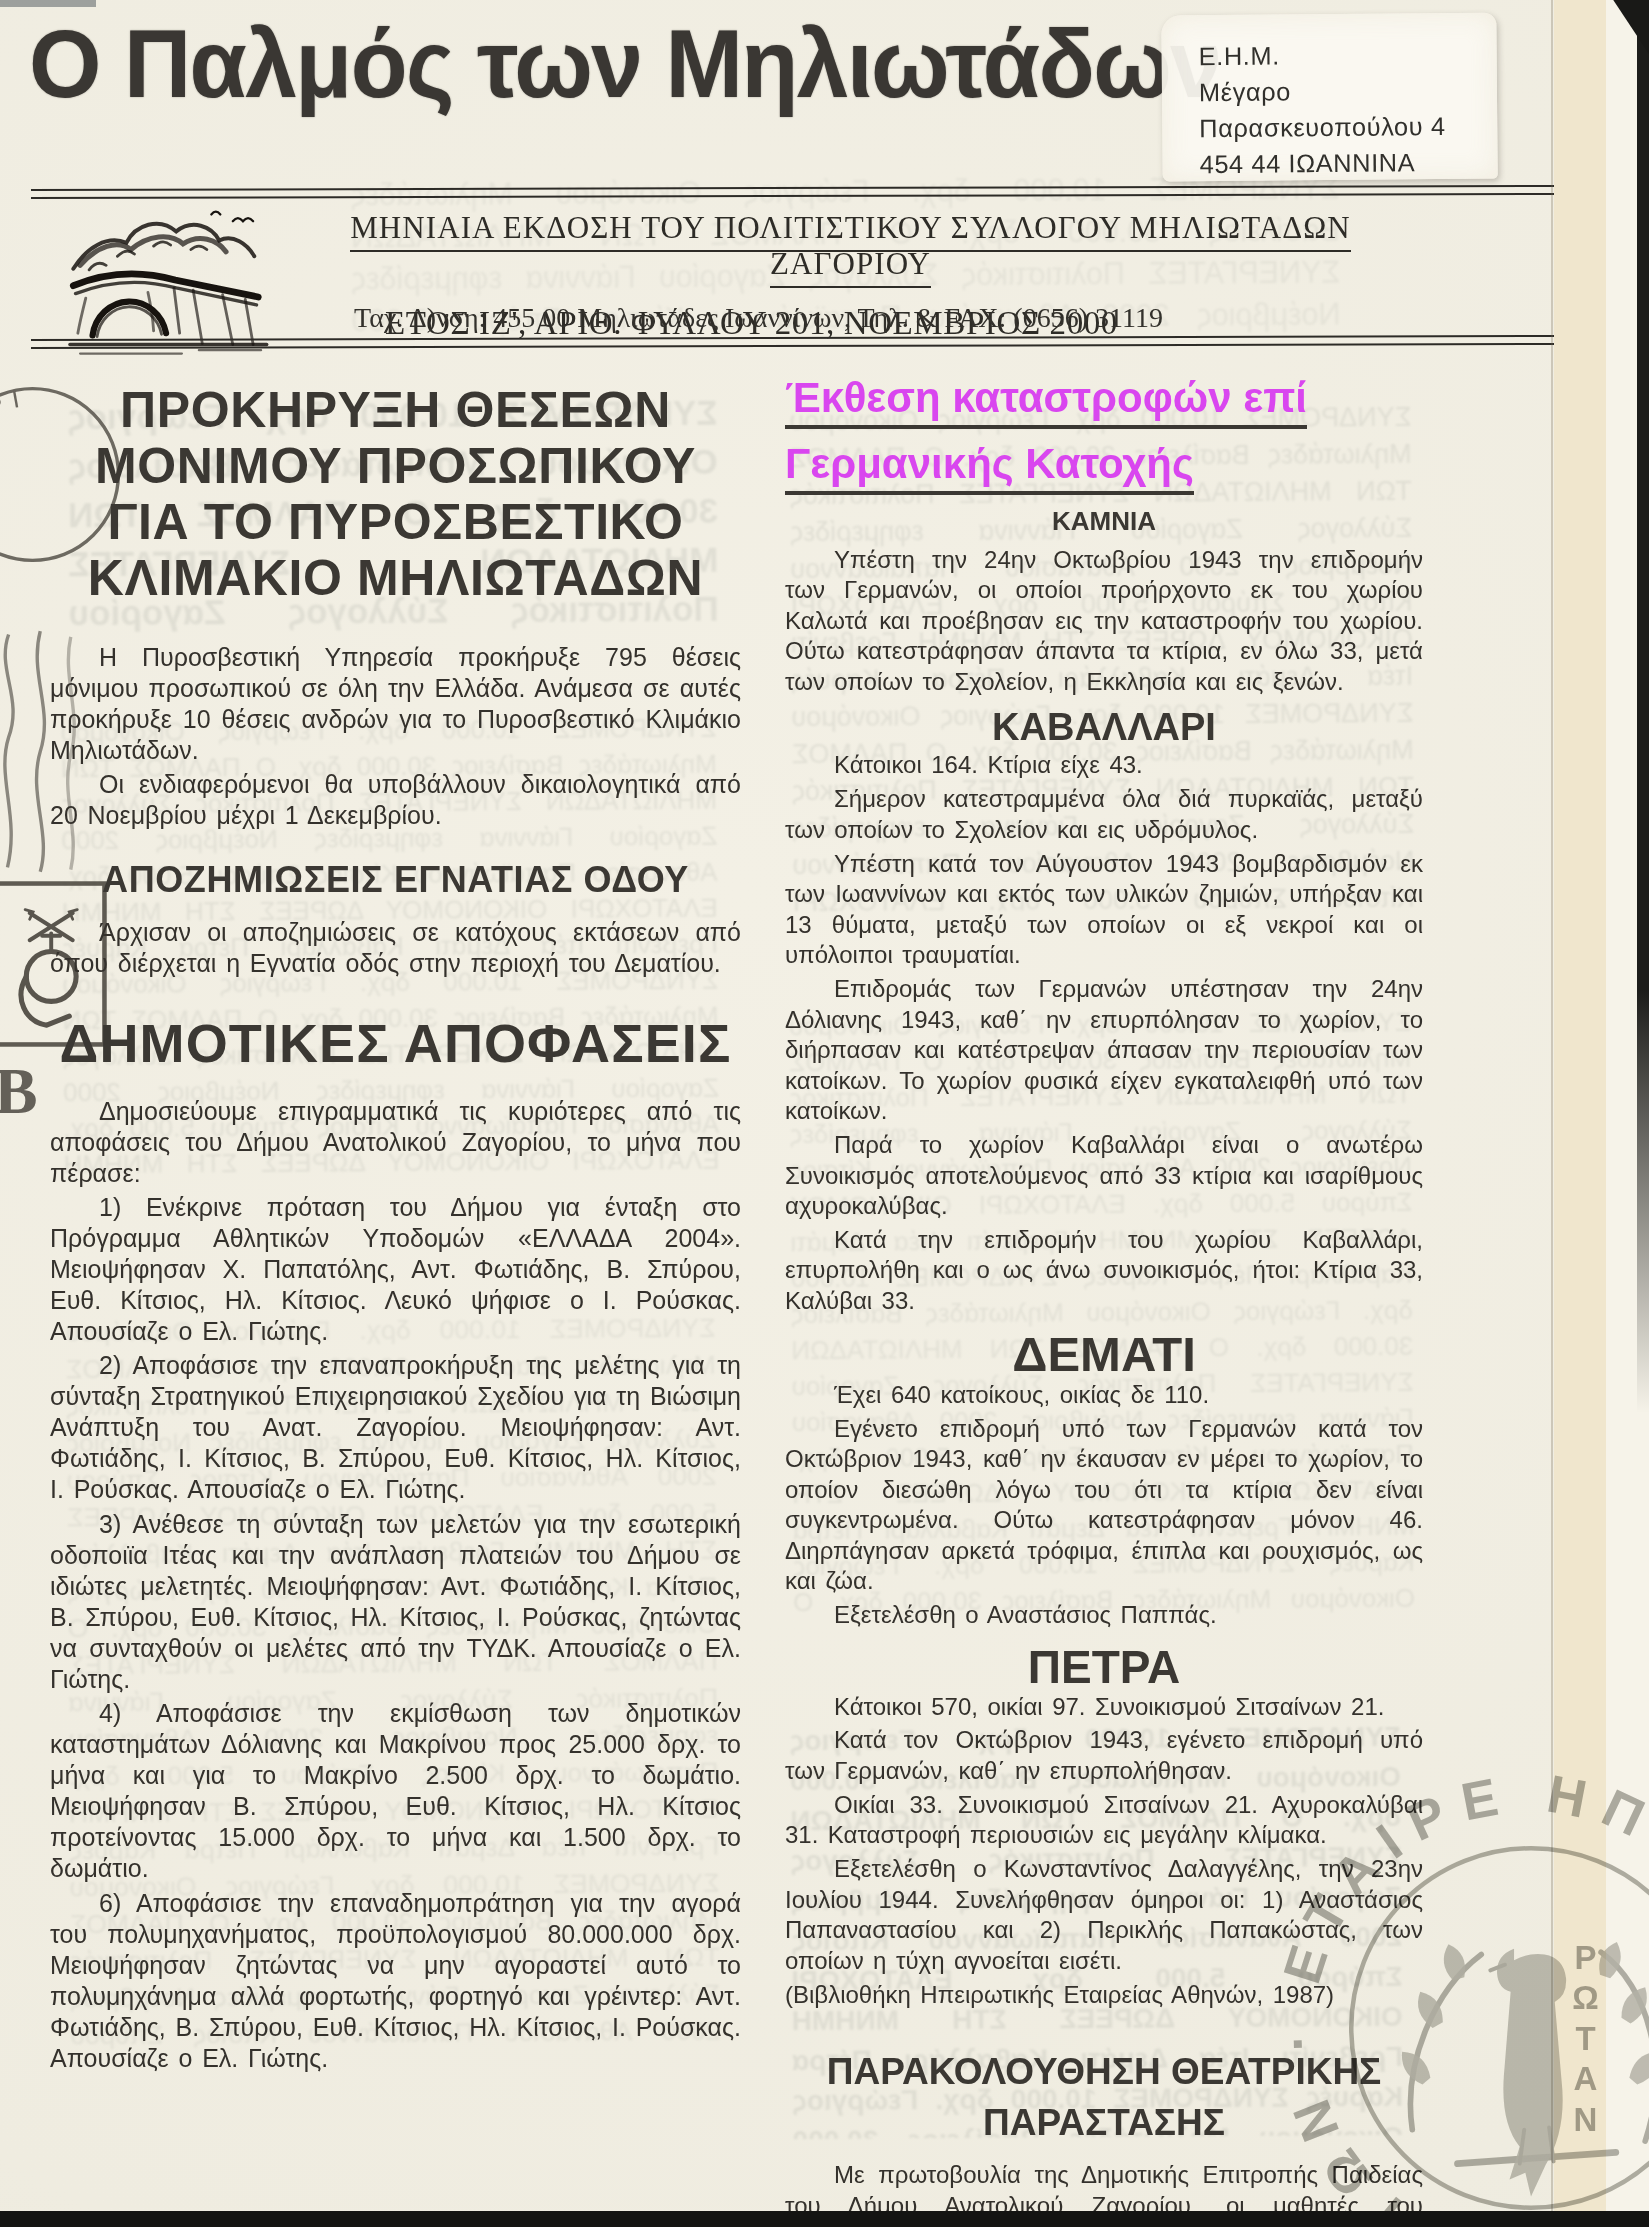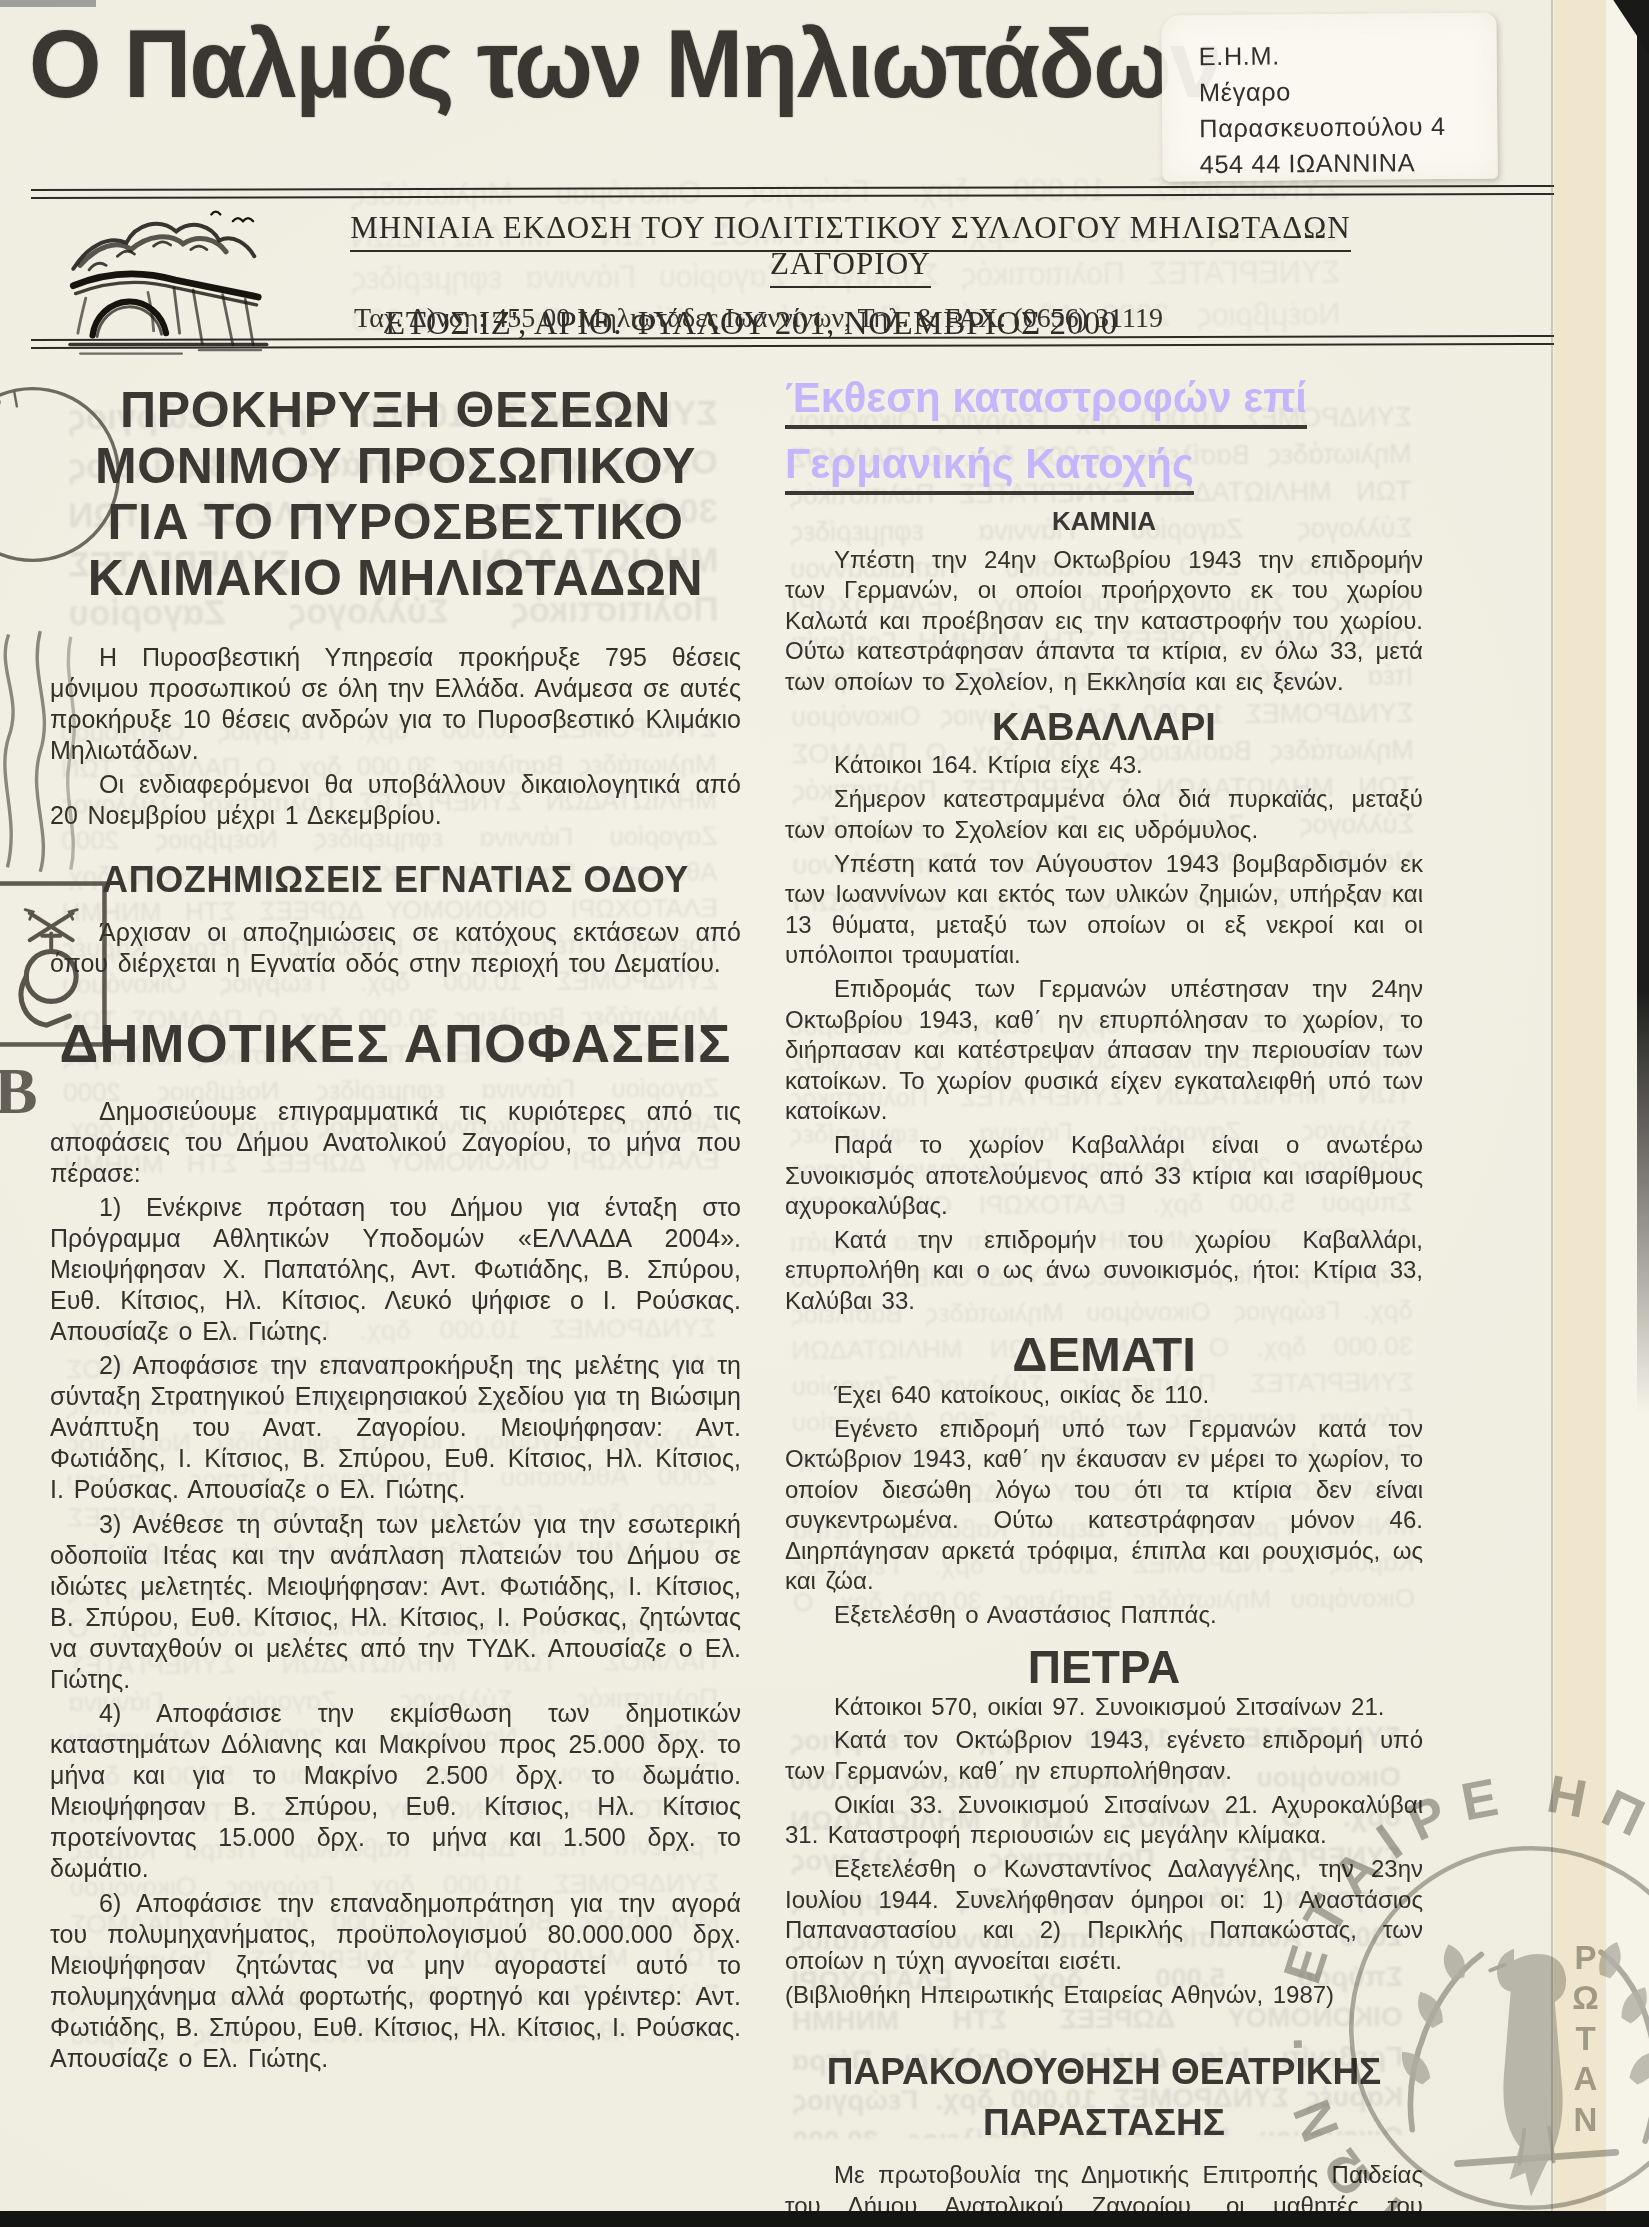--- a/index.html
+++ b/index.html
@@ -59,21 +59,21 @@
   
   .col { position:absolute; z-index:3; color:#34312c; text-align:justify; }
   .col-left  { left:50px;  top:366px; width:691px; font-size:25px; line-height:31px; }
   .col-right { left:785px; top:363px; width:638px; font-size:24px; line-height:30.5px; }
   .col p { margin:0 0 3.4px 0; text-indent:49px; word-spacing:2.8px; }
   .col p.noind { text-indent:0; }
   .hc { font-weight:bold; text-align:center; color:#3b3833; text-indent:0; }
   .h-prokirixi  { font-size:50px; line-height:56px; margin:16px 0 36px; letter-spacing:0.6px; }
   .h-apozimiosi { font-size:36px; line-height:45px;  margin:26px 0 14.7px; letter-spacing:0.6px; }
   .h-dimotikes  { font-size:54px; line-height:62px; margin:33px 0 21.5px; letter-spacing:1.1px; }
-  .h-report { font-weight:bold; font-size:42px; line-height:66px; color:#c4b5fd; text-align:left; margin:2.3px 0 9px; }
+  .h-report { font-weight:bold; font-size:42px; line-height:66px; color:#d946ef; text-align:left; margin:2.3px 0 9px; }
   .h-report .u { border-bottom:4px solid #3b3833; padding-bottom:3.4px; }
   .h-kamnia   { font-size:26px; margin:5.7px 0 8px; }
   .h-kavallari{ font-size:38px; margin:14.7px 0 8px; }
   .h-synoik   { font-size:44px; margin:20.4px 0 10.2px; }
   .h-demati   { font-size:49px; margin:22.6px 0 10.2px; }
   .h-petra    { font-size:46px; margin:21.5px 0 9px; }
   .h-theatre  { font-size:37px; line-height:51px; margin:36px 0 0; }
   .h-theatre2 { font-size:37px; line-height:51px; margin:0 0 12.4px; }
 
   
@@ -192,21 +192,21 @@
     <div class="h-report">
       <div><span class="u">Έκθεση καταστροφών επί</span></div>
       <div><span class="u">Γερμανικής Κατοχής</span></div>
     </div>
     <div class="hc h-kamnia">ΚΑΜΝΙΑ</div>
     <p>Υπέστη την 24ην Οκτωβρίου 1943 την επιδρομήν των Γερμανών, οι οποίοι προήρχοντο εκ του χωρίου Καλωτά και προέβησαν εις την καταστροφήν του χωρίου. Ούτω κατεστράφησαν άπαντα τα κτίρια, εν όλω 33, μετά των οποίων το Σχολείον, η Εκκλησία και εις ξενών.</p>
     <div class="hc h-kavallari">ΚΑΒΑΛΛΑΡΙ</div>
     <p>Κάτοικοι 164. Κτίρια είχε 43.</p>
     <p>Σήμερον κατεστραμμένα όλα διά πυρκαϊάς, μεταξύ των οποίων το Σχολείον και εις υδρόμυλος.</p>
     <p>Υπέστη κατά τον Αύγουστον 1943 βομβαρδισμόν εκ των Ιωαννίνων και εκτός των υλικών ζημιών, υπήρξαν και 13 θύματα, μεταξύ των οποίων οι εξ νεκροί και οι υπόλοιποι τραυματίαι.</p>
-    <p>Επιδρομάς των Γερμανών υπέστησαν την 24ην Οκτωβρίου 1943, καθ΄ ην επυρπόλησαν το χωρίον, το διήρπασαν και κατέστρεψαν άπασαν την περιουσίαν των κατοίκων. Το χωρίον φυσικά είχεν εγκαταλειφθή υπό των κατοίκων.</p>
+    <p>Επιδρομάς των Γερμανών υπέστησαν την 24ην Δόλιανης 1943, καθ΄ ην επυρπόλησαν το χωρίον, το διήρπασαν και κατέστρεψαν άπασαν την περιουσίαν των κατοίκων. Το χωρίον φυσικά είχεν εγκαταλειφθή υπό των κατοίκων.</p>
     <p>Παρά το χωρίον Καβαλλάρι είναι ο ανωτέρω Συνοικισμός αποτελούμενος από 33 κτίρια και ισαρίθμους αχυροκαλύβας.</p>
     <p>Κατά την επιδρομήν του χωρίου Καβαλλάρι, επυρπολήθη και ο ως άνω συνοικισμός, ήτοι: Κτίρια 33, Καλύβαι 33.</p>
     <div class="hc h-demati">ΔΕΜΑΤΙ</div>
     <p>Έχει 640 κατοίκους, οικίας δε 110.</p>
     <p>Εγένετο επιδρομή υπό των Γερμανών κατά τον Οκτώβριον 1943, καθ΄ ην έκαυσαν εν μέρει το χωρίον, το οποίον διεσώθη λόγω του ότι τα κτίρια δεν είναι συγκεντρωμένα. Ούτω κατεστράφησαν μόνον 46. Διηρπάγησαν αρκετά τρόφιμα, έπιπλα και ρουχισμός, ως και ζώα.</p>
     <p>Εξετελέσθη ο Αναστάσιος Παππάς.</p>
     <div class="hc h-petra">ΠΕΤΡΑ</div>
     <p>Κάτοικοι 570, οικίαι 97. Συνοικισμού Σιτσαίνων 21.</p>
     <p>Κατά τον Οκτώβριον 1943, εγένετο επιδρομή υπό των Γερμανών, καθ΄ ην επυρπολήθησαν.</p>
     <p>Οικίαι 33. Συνοικισμού Σιτσαίνων 21. Αχυροκαλύβαι 31. Καταστροφή περιουσιών εις μεγάλην κλίμακα.</p>

